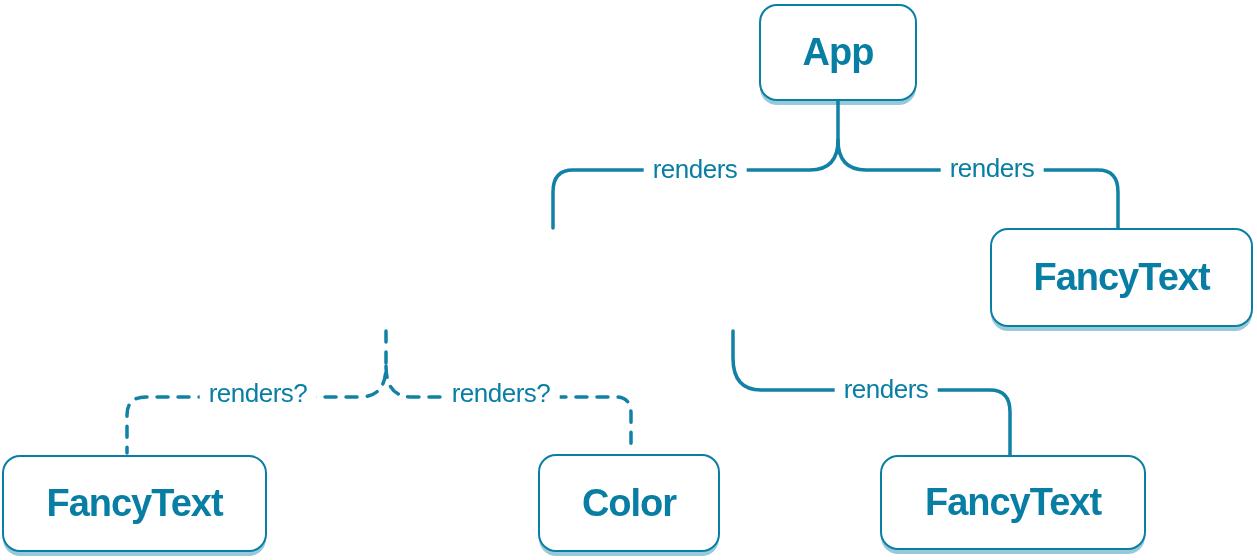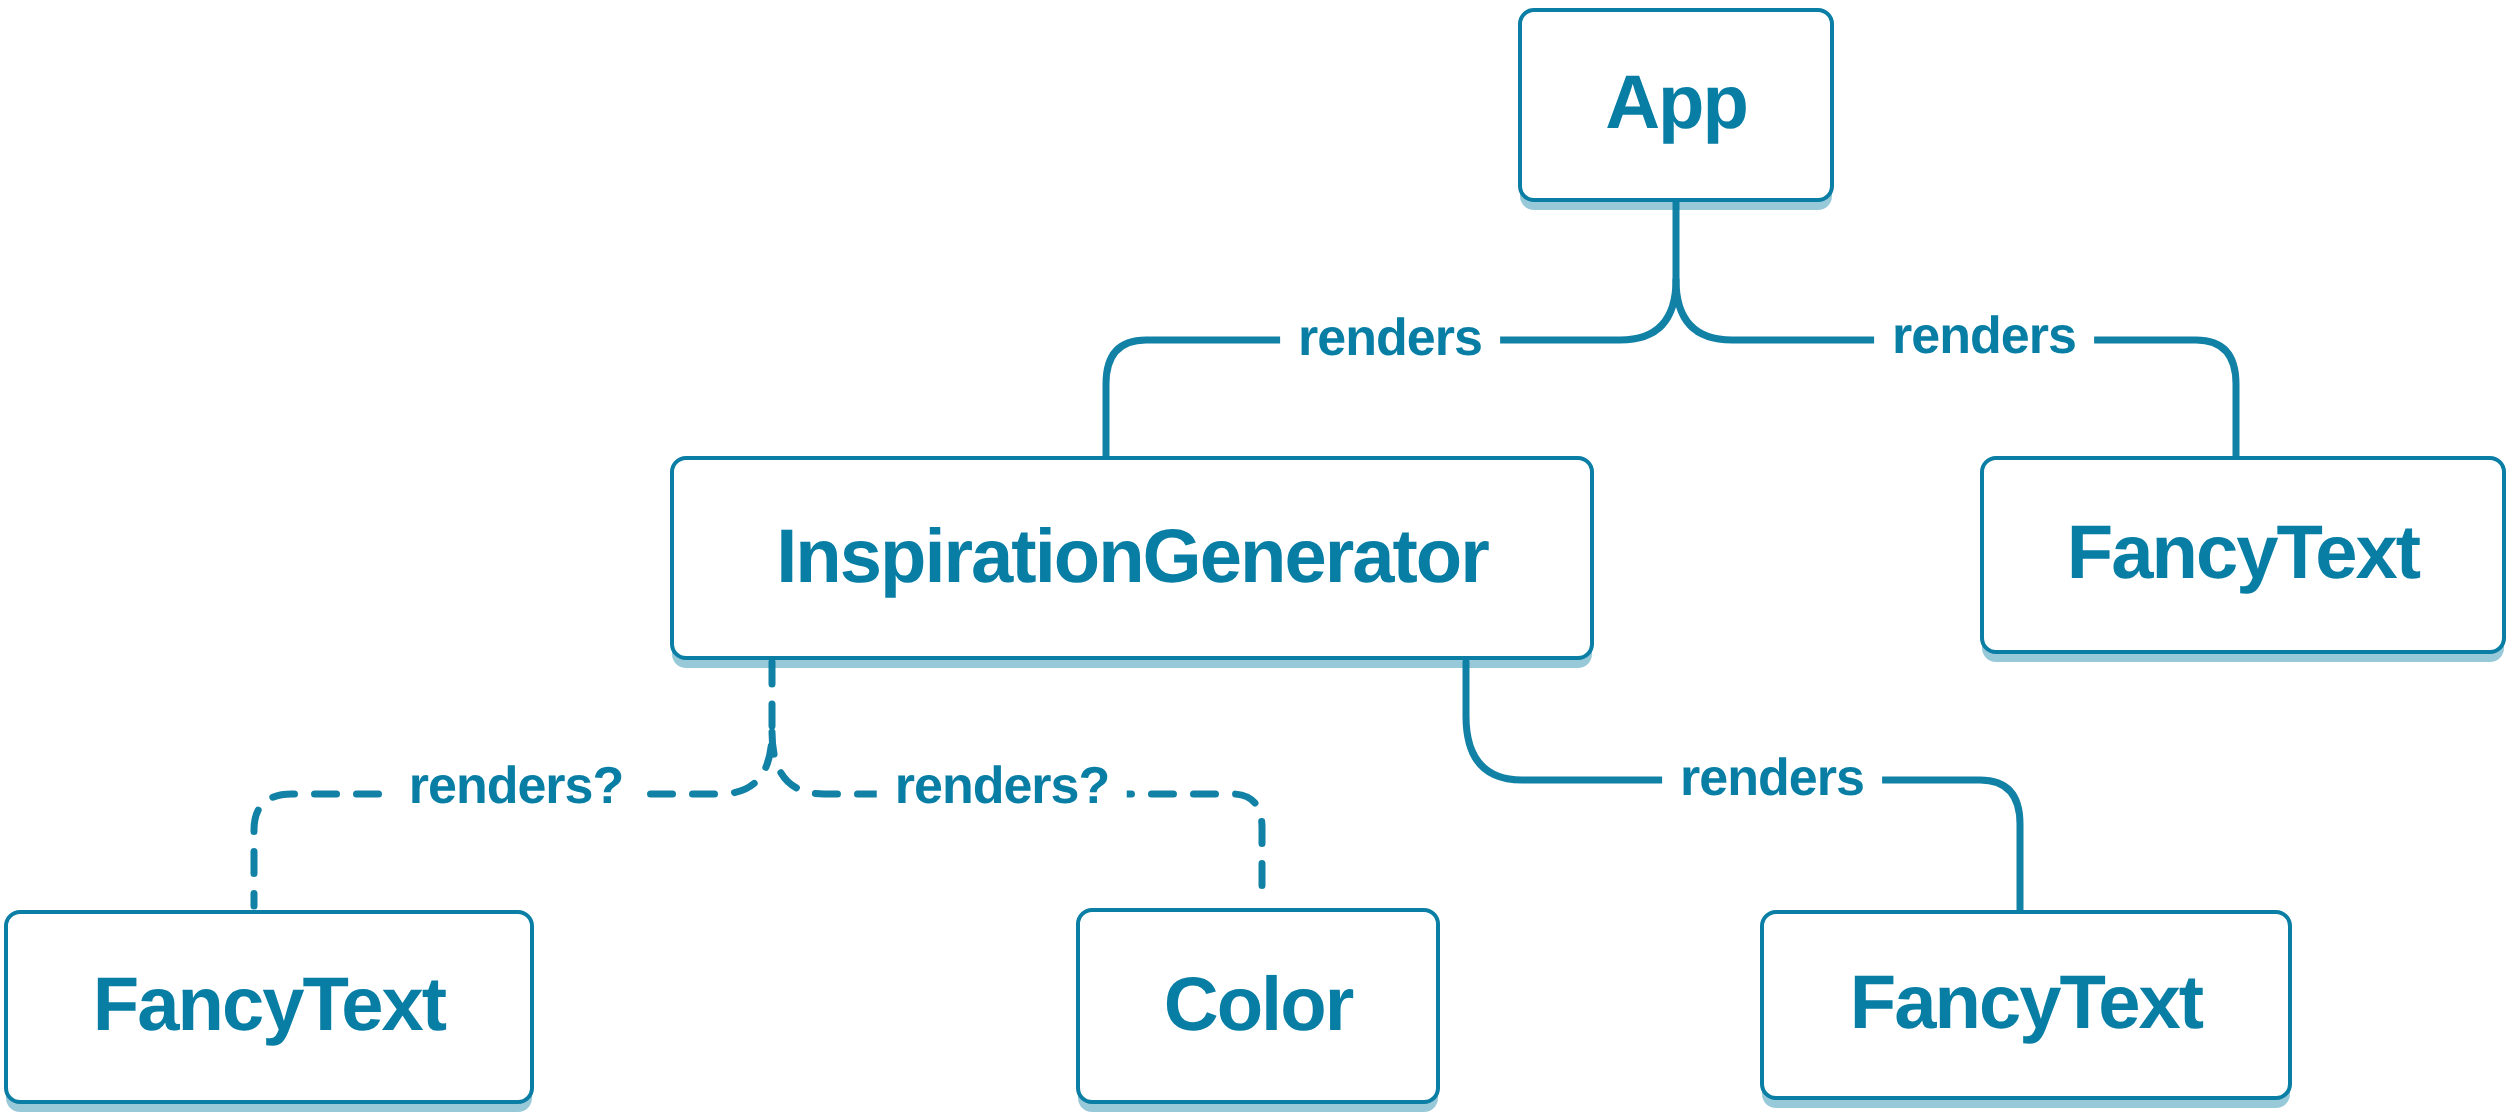--- a/index.html
+++ b/index.html
@@ -34,37 +34,37 @@
     stroke-linecap: round;
     stroke-dasharray: 11 10;
   }
   .node {
     position: absolute;
     display: flex;
     align-items: center;
     justify-content: center;
     background: #ffffff;
     border: 2.5px solid #0A7EA4;
-    border-radius: 8px;
+    border-radius: 18px;
     box-shadow: 0 5px 0 -1px rgba(10, 126, 164, 0.42);
     color: #087EA4;
     font-size: 38px;
     font-weight: 700;
     letter-spacing: -1px;
     white-space: nowrap;
     box-sizing: border-box;
   }
   .edge-label {
     position: absolute;
     transform: translate(-50%, -50%);
     background: #ffffff;
     padding: 2px 9px;
     color: #087EA4;
     font-size: 26px;
-    font-weight: 700;
+    font-weight: 400;
     letter-spacing: -0.5px;
     white-space: nowrap;
   }
   
   .node-app        { left: 759px; top: 4px;   width: 158px; height: 97px; }
   .node-ig         { left: 335px; top: 228px; width: 462px; height: 102px; }
   .node-ft-top     { left: 990px; top: 228px; width: 263px; height: 99px; }
   .node-ft-bottom  { left: 2px;   top: 455px; width: 265px; height: 97px; }
   .node-color      { left: 538px; top: 454px; width: 182px; height: 98px; }
   .node-copyright  { left: 880px; top: 455px; width: 266px; height: 95px; }
@@ -96,23 +96,20 @@
   <span class="edge-label label-1">renders</span>
   <span class="edge-label label-2">renders</span>
   <span class="edge-label label-3">renders?</span>
   <span class="edge-label label-4">renders?</span>
   <span class="edge-label label-5">renders</span>
 
   <div class="node node-app">
     <span>App</span>
   </div>
 
-  <div class="node node-ig">
-    <span>InspirationGenerator</span>
-  </div>
 
   <div class="node node-ft-top">
     <span>FancyText</span>
   </div>
 
   <div class="node node-ft-bottom">
     <span>FancyText</span>
   </div>
 
   <div class="node node-color">

